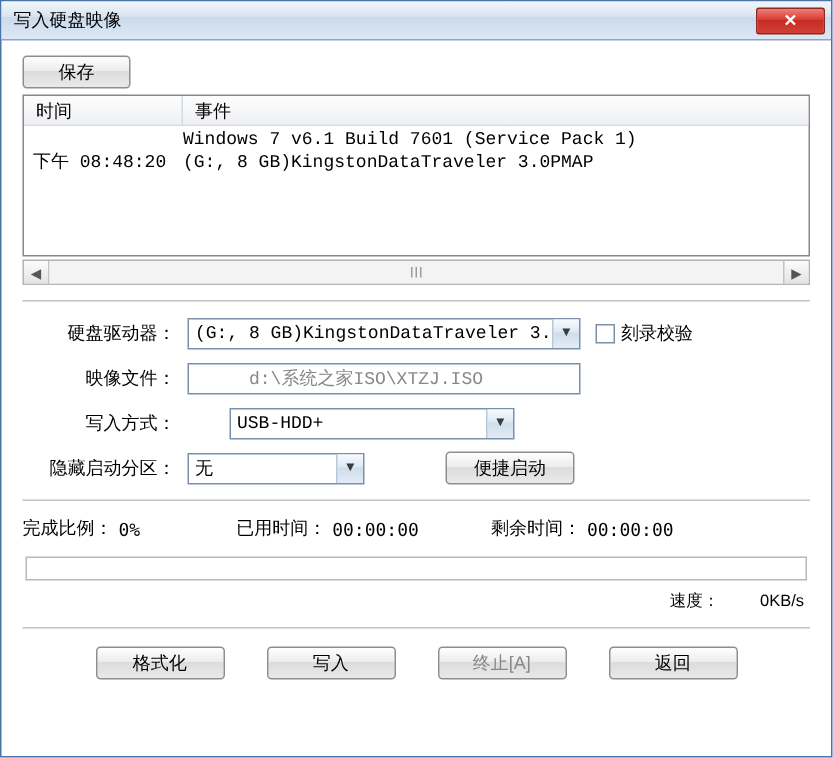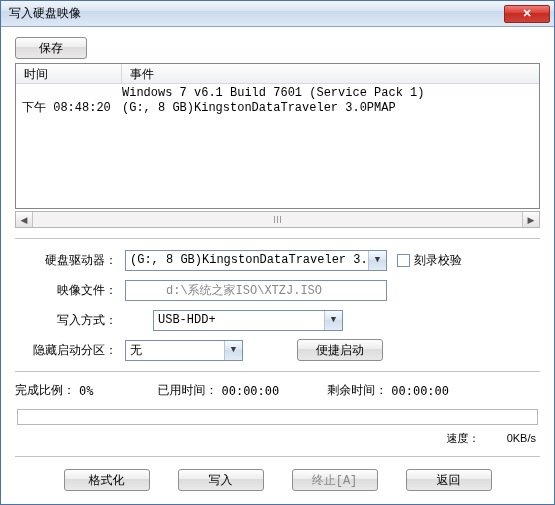--- a/index.html
+++ b/index.html
@@ -59,31 +59,31 @@
     flex: 1;
     font-size: 12px;
   }
   .btn {
     min-width: 72px;
     height: 22px;
     background: linear-gradient(to bottom,#fefefe,#ededed 45%,#dcdcdc 46%,#e9e9e9);
     border: 1px solid #8e8e8e;
     border-radius: 3px;
     font-size: 12px;
-    font-family: Liberation Mono, monospace;
+    font-family: Liberation Sans, sans-serif;
     cursor: pointer;
     padding: 0 8px;
   }
   .btn:disabled {
     color: #888;
     cursor: default;
   }
   .log-box {
     border: 1px solid #828790;
-    height: 146px;
+    height: 108px;
     background: #fff;
     margin-top: 2px;
     position: relative;
     overflow: hidden;
   }
   .log-header {
     display: flex;
     height: 20px;
     background: linear-gradient(to bottom,#fdfdfd,#eef0f3);
     border-bottom: 1px solid #d6d9df;

